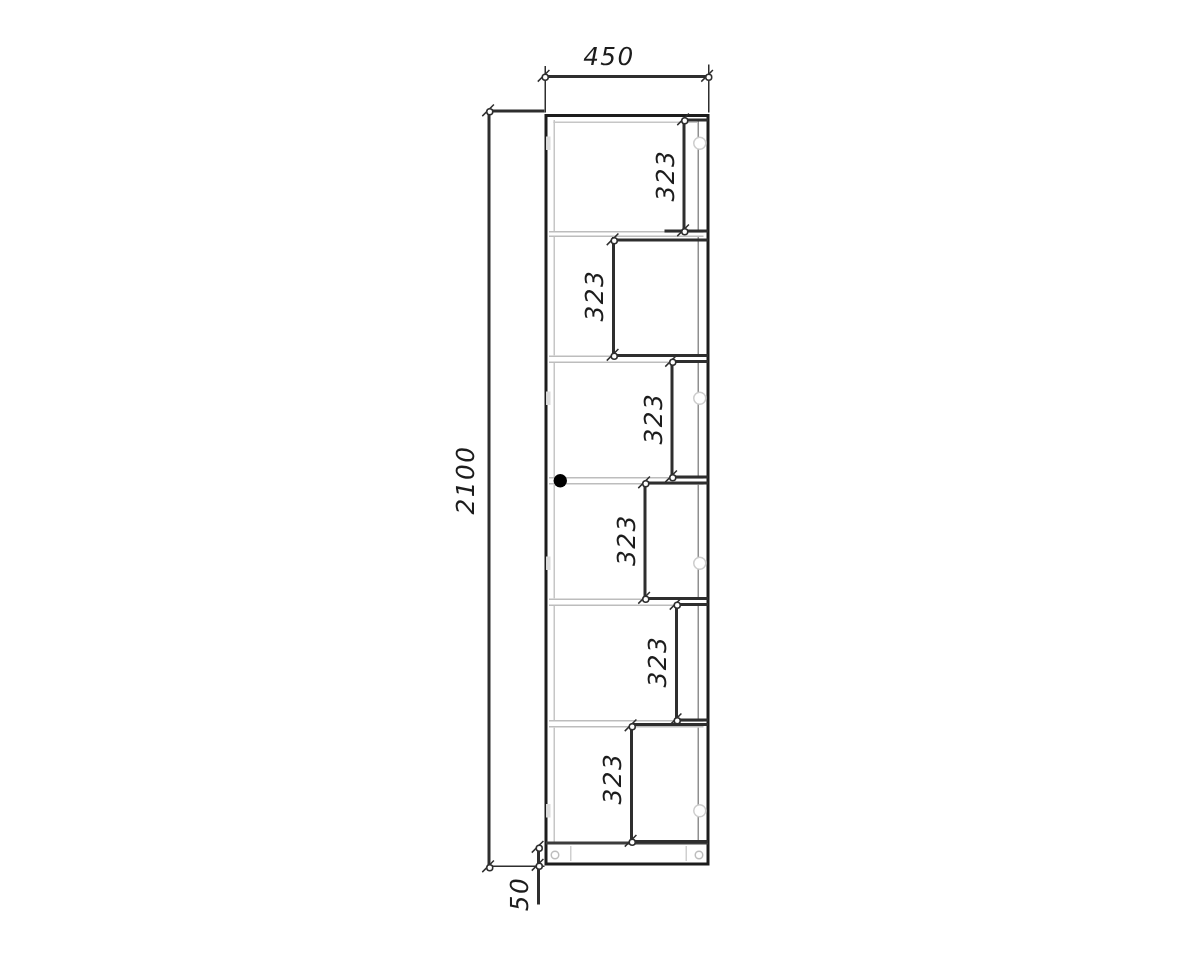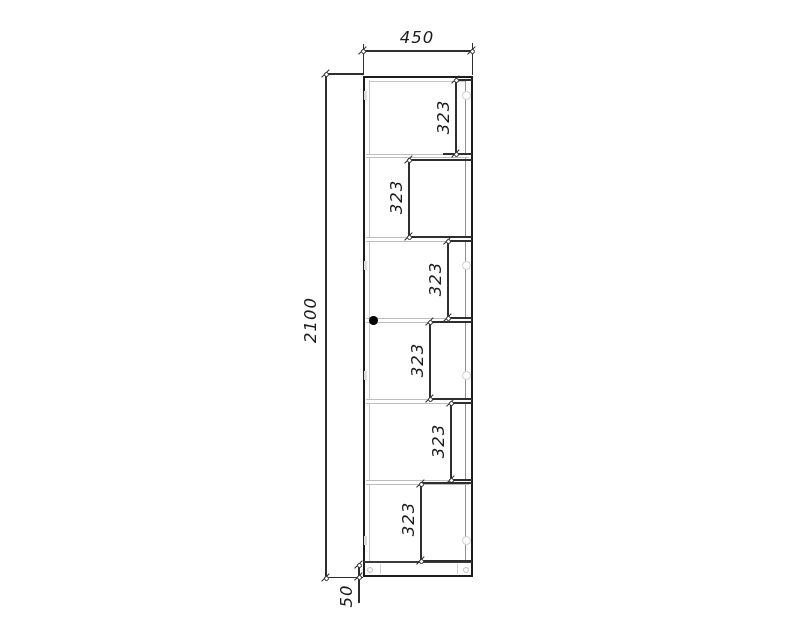--- a/index.html
+++ b/index.html
@@ -87,21 +87,21 @@
   <div class="hingeplate" style="top:370.5px;"></div>
   <div class="hingeplate" style="top:535.5px;"></div>
 
   <div class="knob"></div>
 
   <div class="vline" style="left:362.6px;top:44px;height:31px;"></div>
   <div class="vline" style="left:471.6px;top:43px;height:32px;"></div>
   <div class="hline" style="left:363px;top:50.4px;width:109px;"></div>
   <div class="tick" style="left:358.5px;top:46.5px;"></div>
   <div class="tick" style="left:467.5px;top:46.5px;"></div>
-  <div class="dimlabel" style="left:387px;top:28px;">450</div>
+  <div class="dimlabel" style="left:376px;top:28px;">450</div>
 
   <div class="vline" style="left:325.4px;top:74px;height:504px;"></div>
   <div class="hline" style="left:326px;top:73.4px;width:37px;"></div>
   <div class="hline" style="left:326px;top:577px;width:37px;"></div>
   <div class="tick" style="left:321.5px;top:69.5px;"></div>
   <div class="tick" style="left:321.5px;top:573.5px;"></div>
   <div class="dimlabel v" style="left:281px;top:310px;">2100</div>
 
   <div class="vline" style="left:358.4px;top:565px;height:38px;"></div>
   <div class="tick" style="left:354.5px;top:560.5px;"></div>

